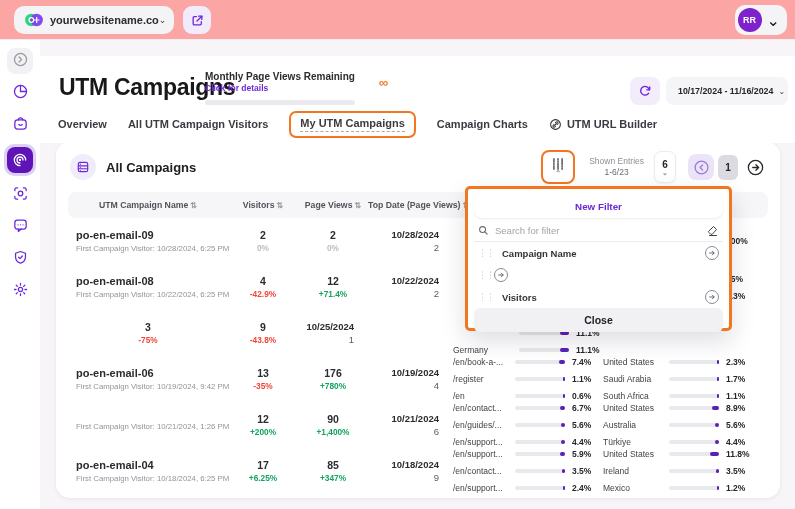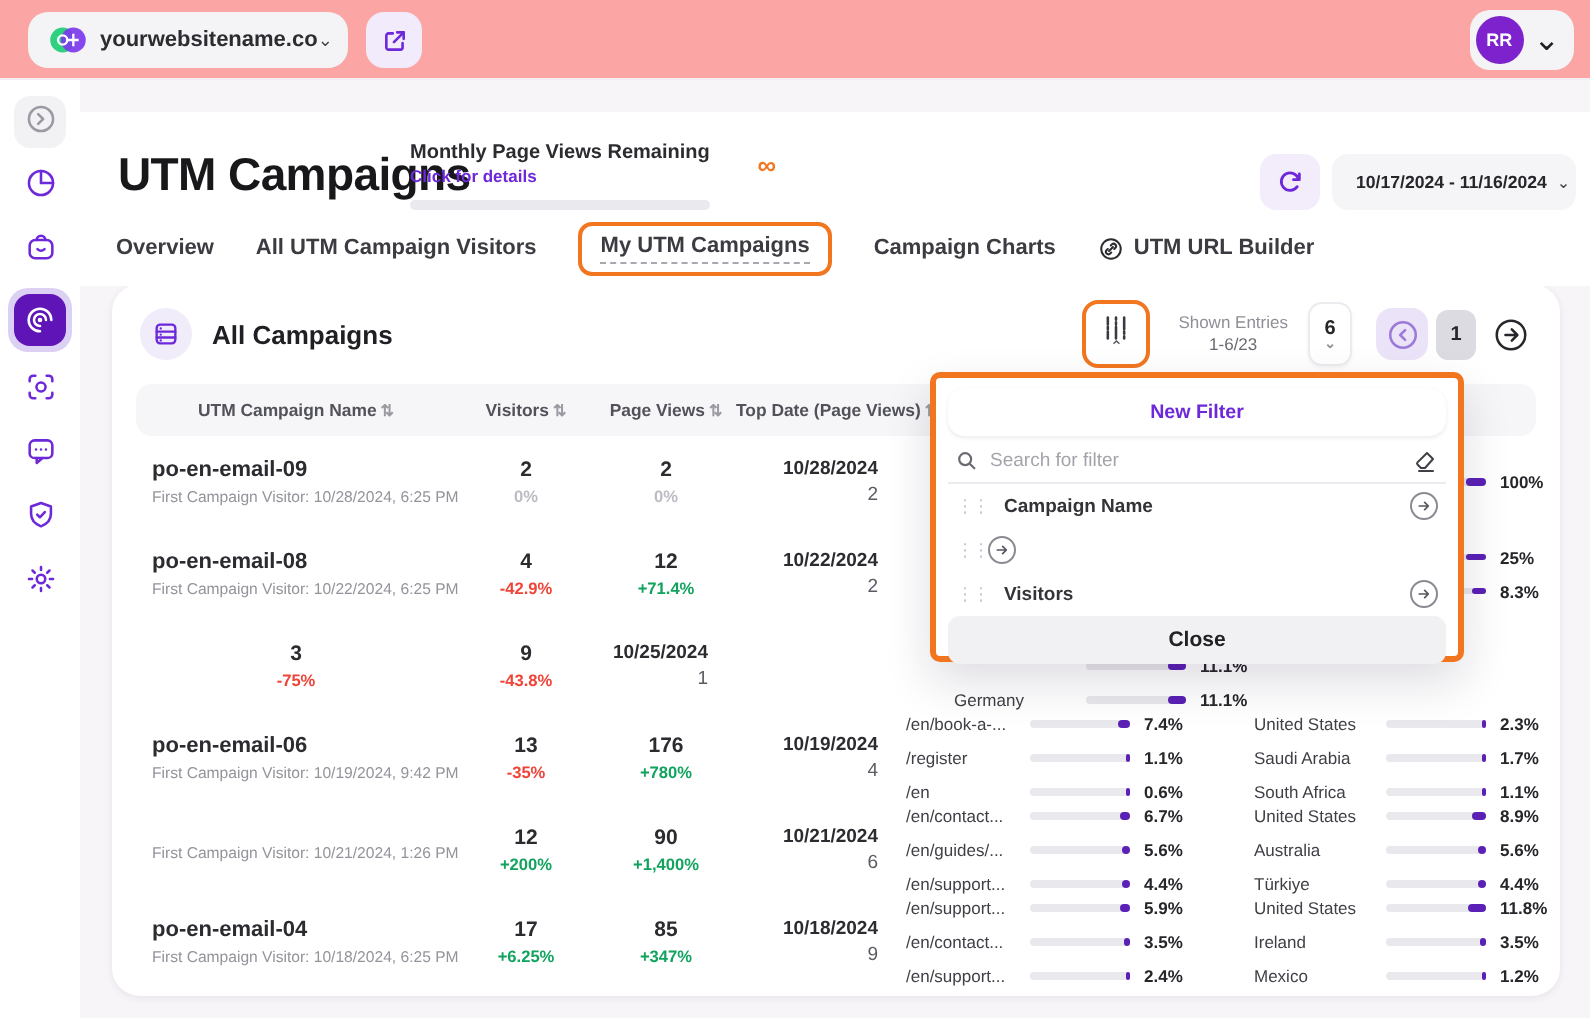--- a/index.html
+++ b/index.html
@@ -75,21 +75,21 @@
   .chg-up { color:#12a35f; } .chg-down { color:#f04438; } .chg-neutral { color:#bcbcc4; }
   .c-date { text-align:right; padding-right:14px; }
   .c-date .dt { font-size:9.5px; font-weight:600; color:#2b2b30; }
   .c-date .ct { font-size:9.5px; color:#5a5a62; margin-top:2px; }
   .mini-list { display:flex; flex-direction:column; justify-content:center; gap:5px; }
   .mini-row { display:flex; align-items:center; height:12px; }
   .mini-row .lbl { width:60px; font-size:8.5px; color:#3f3f46; white-space:nowrap; overflow:hidden; flex:none; }
   .mini-row .track { width:50px; height:3.5px; background:#e9e8ec; border-radius:2px; position:relative; margin:0 7px 0 2px; flex:none; }
   .mini-row .fill { position:absolute; right:0; top:0; height:3.5px; border-radius:2px; background:#5b21b6; }
   .mini-row .pct { font-size:8.5px; font-weight:600; color:#26262b; white-space:nowrap; }
-  .c-countries .lbl { width:64px;margin-left:24px; }
+  .c-countries .lbl { width:64px; }
 
   
   .popup { position:absolute; left:437px; top:186px; width:267px; height:145px; background:#fff; border:3px solid #f27620; border-radius:5px; box-shadow:0 10px 24px rgba(20,10,40,.14); z-index:50; display:flex; flex-direction:column; padding:5px 6px;margin-left:28px; }
   .pp-tabs { height:24px; background:#f3f2f5; border-radius:8px; display:flex; flex:none; }
   .pp-tab { flex:1; display:flex; align-items:center; justify-content:center; font-size:9.8px; font-weight:700; color:#6d28d9; border-radius:8px; cursor:pointer; }
   .pp-tab.active { background:#fff; box-shadow:0 1px 2px rgba(0,0,0,.08); }
   .pp-search { height:22px; display:flex; align-items:center; gap:6px; padding:0 4px; border-bottom:1px solid #ececf0; margin-top:2px; flex:none; }
   .pp-search input { flex:1; border:none; outline:none; font-size:9.5px; color:#3f3f46; font-family:"Liberation Sans",sans-serif; background:transparent; }
   .pp-search input::placeholder { color:#a3a3ab; }
   .pp-search svg { flex:none; }

